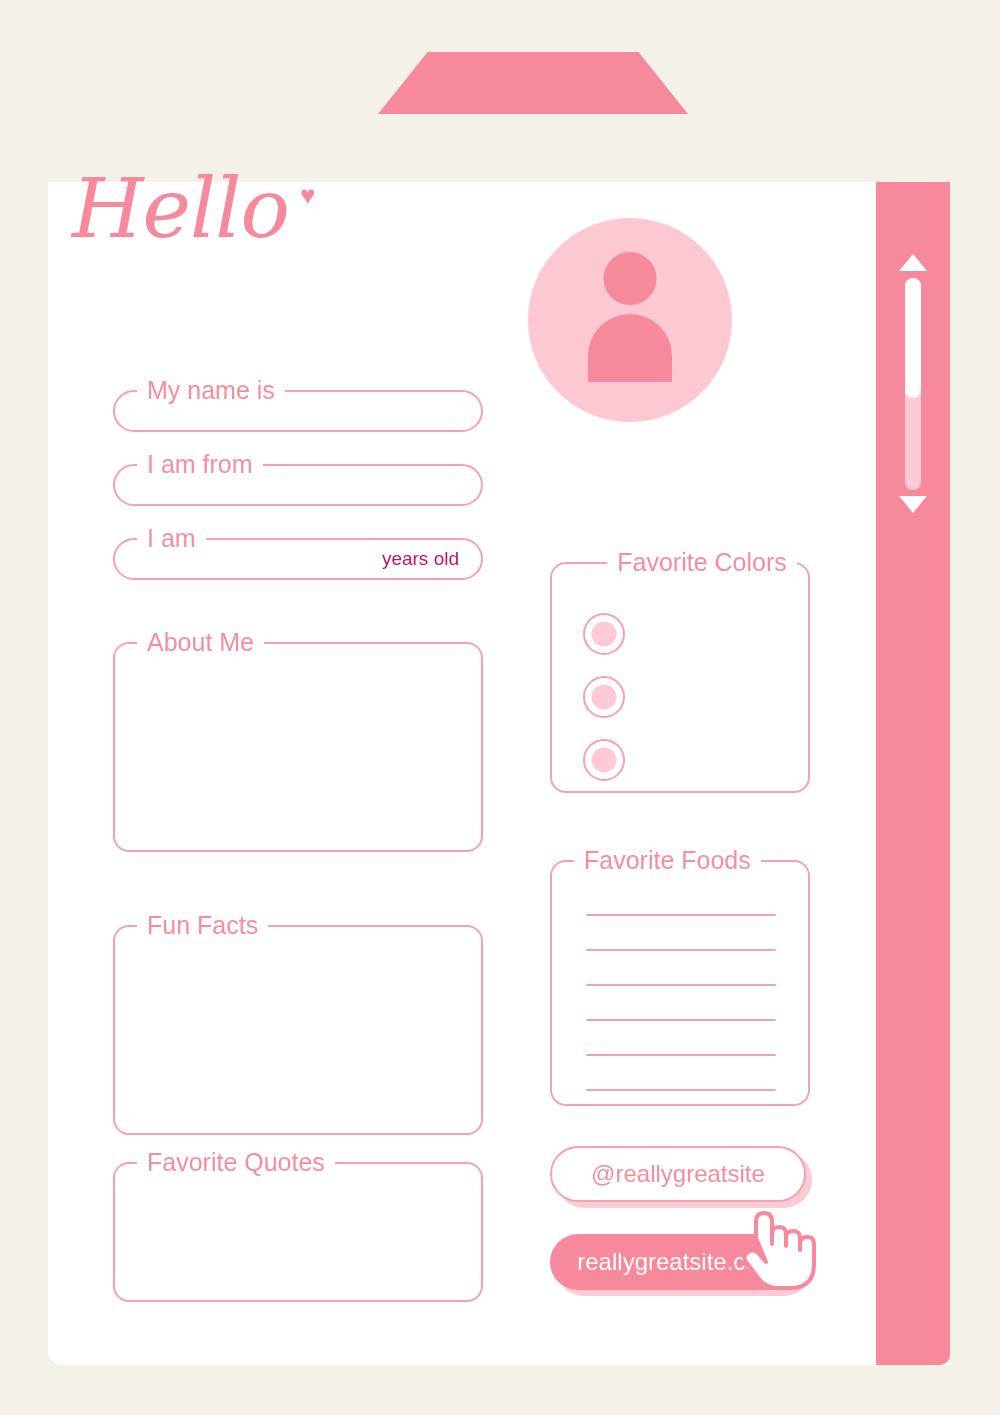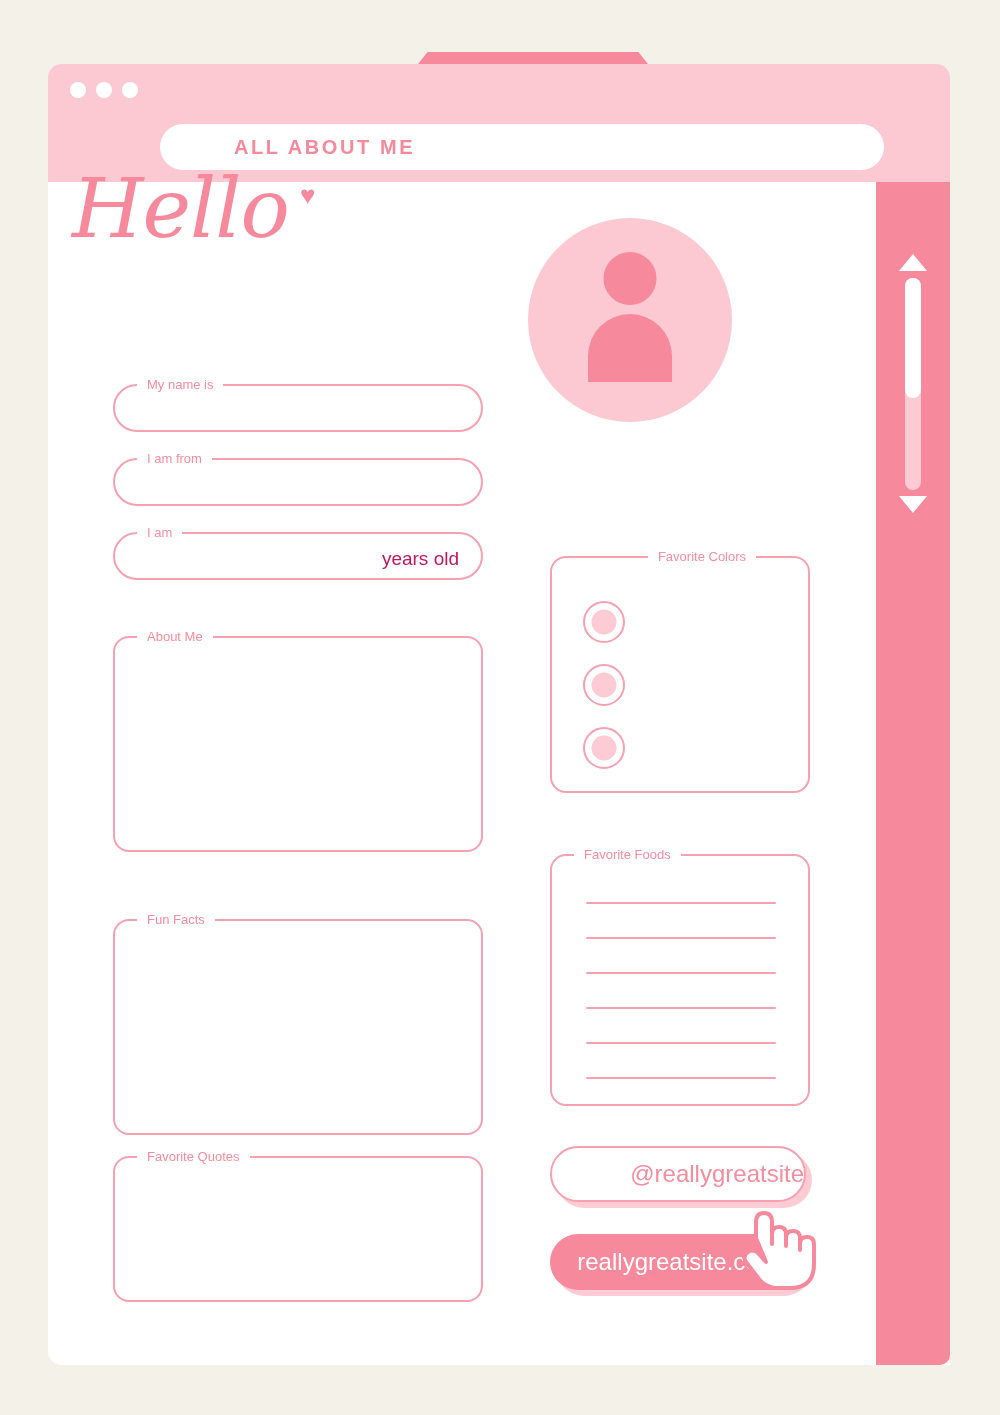--- a/index.html
+++ b/index.html
@@ -169,21 +169,21 @@
   
   .fs {
     position: absolute;
     border: 2px solid #F7A0AF;
     padding: 0;
   }
   .fs > legend {
     margin-left: 22px;
     padding: 0 10px;
     color: #F58D9E;
-    font-size: 13px;
+    font-size: 25px;
     line-height: 1;
   }
 
   .pill { border-radius: 28px; }
   .rect { border-radius: 16px; }
 
   .years {
     position: absolute;
     right: 22px;
     bottom: 8px;
@@ -256,21 +256,20 @@
   }
   .btn-shadow {
     position: absolute;
     border-radius: 30px;
     background: #FCCBD3;
   }
   .btn-outline {
     background: #FFFFFF;
     border: 2px solid #F7A0AF;
     color: #F58D9E;
-    justify-content: flex-end;
   }
   .btn-solid {
     background: #F6899B;
     color: #FFFFFF;
   }
 
   .cursor-hand {
     position: absolute;
     left: 742px;
     top: 1200px;
@@ -281,30 +280,20 @@
 </style>
 </head>
 <body>
 
 <div id="root">
 
   <div class="window">
 
     <div class="tab-accent"></div>
 
-    <div class="titlebar">
-      <div class="dots">
-        <span class="dot"></span>
-        <span class="dot"></span>
-        <span class="dot"></span>
-      </div>
-      <div class="url-bar">
-        <span class="url-text">ALL ABOUT ME</span>
-      </div>
-    </div>
 
     <div class="page"></div>
 
     <div class="scroll-rail">
       <div class="scroll-arrow up"></div>
       <div class="scroll-track">
         <div class="scroll-thumb"></div>
       </div>
       <div class="scroll-arrow down"></div>
     </div>

